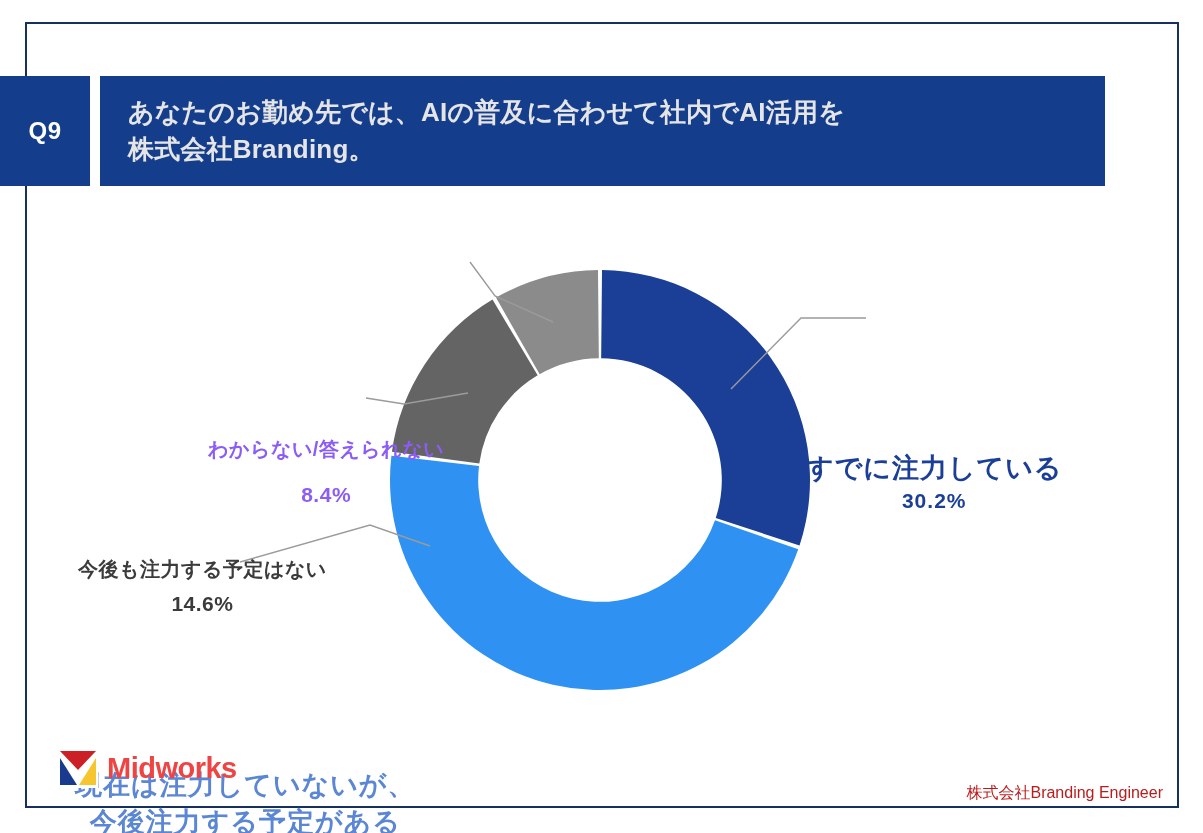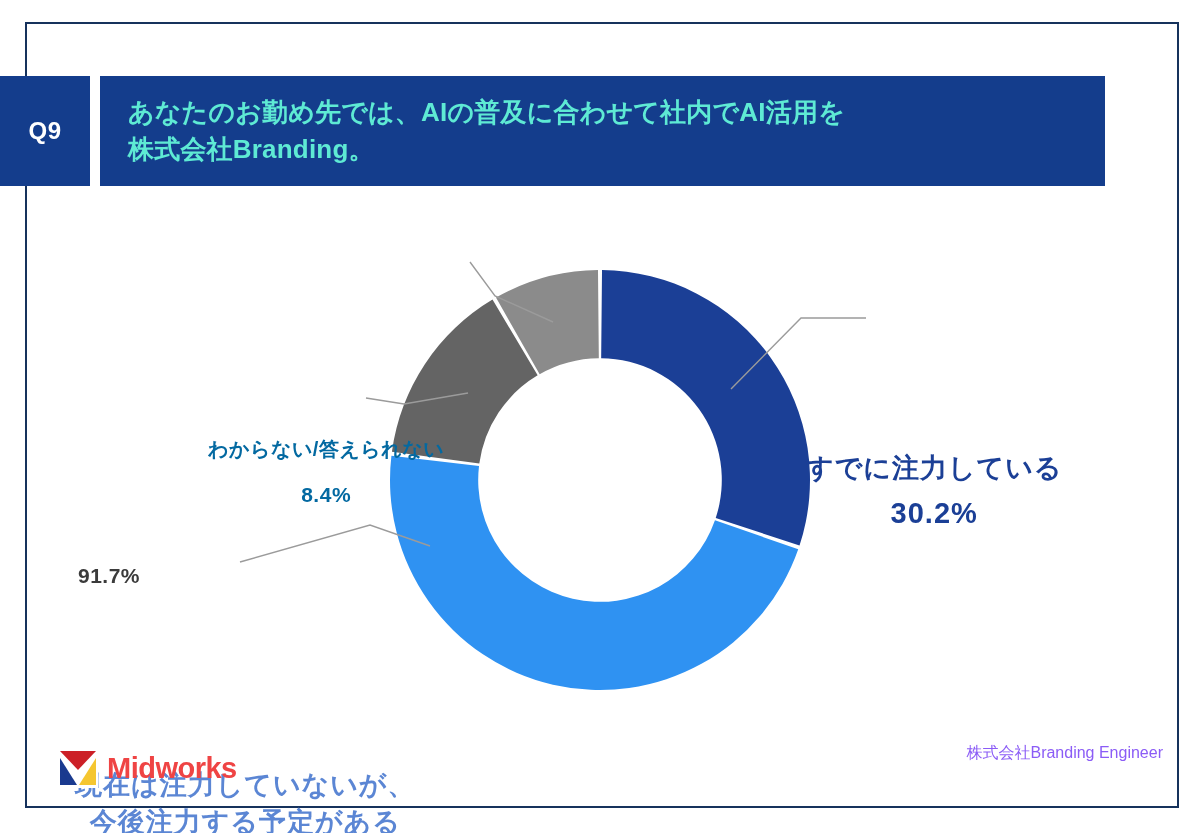--- a/index.html
+++ b/index.html
@@ -59,21 +59,21 @@
     width: 1005px;
     height: 110px;
     background: #143d8c;
     display: flex;
     flex-direction: column;
     justify-content: center;
     padding-left: 28px;
     box-sizing: border-box;
   }
   .q-title-line {
-    color: #5eead4;
+    color: #e5e5e5;
     font-size: 26px;
     font-weight: bold;
     line-height: 1.42;
     letter-spacing: 0.2px;
     white-space: nowrap;
   }
 
   
   #chart-area {
     position: absolute;
@@ -105,21 +105,21 @@
   }
 
   
   #label-already {
     left: 806px;
     top: 260px;
     font-size: 27px;
     color: #1b3f96;
     letter-spacing: 1px;
   }
-  #label-already .lbl-value { font-size: 29px; margin-top: 6px; }
+  #label-already .lbl-value { font-size: 21px; margin-top: 0; }
 
   
   #label-future {
     left: 75px;
     top: 577px;
     font-size: 27px;
     color: #5b86d4;
     letter-spacing: 1px;
   }
 
@@ -131,21 +131,21 @@
     color: #3b3b3b;
     letter-spacing: 0.5px;
   }
   #label-noplan .lbl-value { font-size: 21px; margin-top: 6px; }
 
   
   #label-unknown {
     left: 208px;
     top: 246px;
     font-size: 20px;
-    color: #0369a1;
+    color: #8b5cf6;
     letter-spacing: 0.5px;
   }
   #label-unknown .lbl-value { font-size: 21px; margin-top: 17px; }
 
   
   #leaders {
     position: absolute;
     left: 0; top: 0;
     width: 1203px;
     height: 833px;
@@ -168,23 +168,23 @@
   .logo-word {
     font-size: 29px;
     font-weight: bold;
     color: #ef4444;
     letter-spacing: -0.5px;
     line-height: 1;
   }
   .footer-credit {
     position: absolute;
     right: 40px;
-    top: 740px;
+    top: 780px;
     text-align: left;
-    color: #8b5cf6;
+    color: #b91c1c;
     font-size: 16px;
     line-height: 1.6;
   }
   .footer-credit div { white-space: nowrap; }
 </style>
 </head>
 <body>
 
 <div id="slide">
 
@@ -215,21 +215,22 @@
       <span class="lbl-value">30.2%</span>
     </div>
 
     <div class="chart-label" id="label-future">
       <span class="lbl-text">現在は注力していないが、</span>
       <span class="lbl-text">今後注力する予定がある</span>
 
     </div>
 
     <div class="chart-label" id="label-noplan">
-      <span class="lbl-value">91.7%</span>
+      <span class="lbl-text">今後も注力する予定はない</span>
+      <span class="lbl-value">14.6%</span>
     </div>
 
     <div class="chart-label" id="label-unknown">
       <span class="lbl-text">わからない/答えられない</span>
       <span class="lbl-value">8.4%</span>
     </div>
   </div>
 
   <svg id="leaders" viewBox="0 0 1203 833">
 

